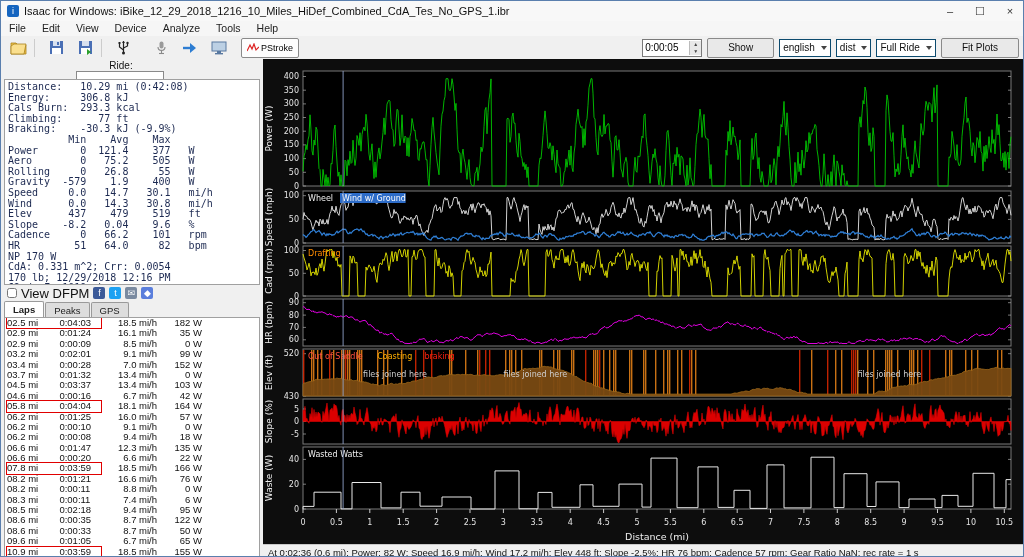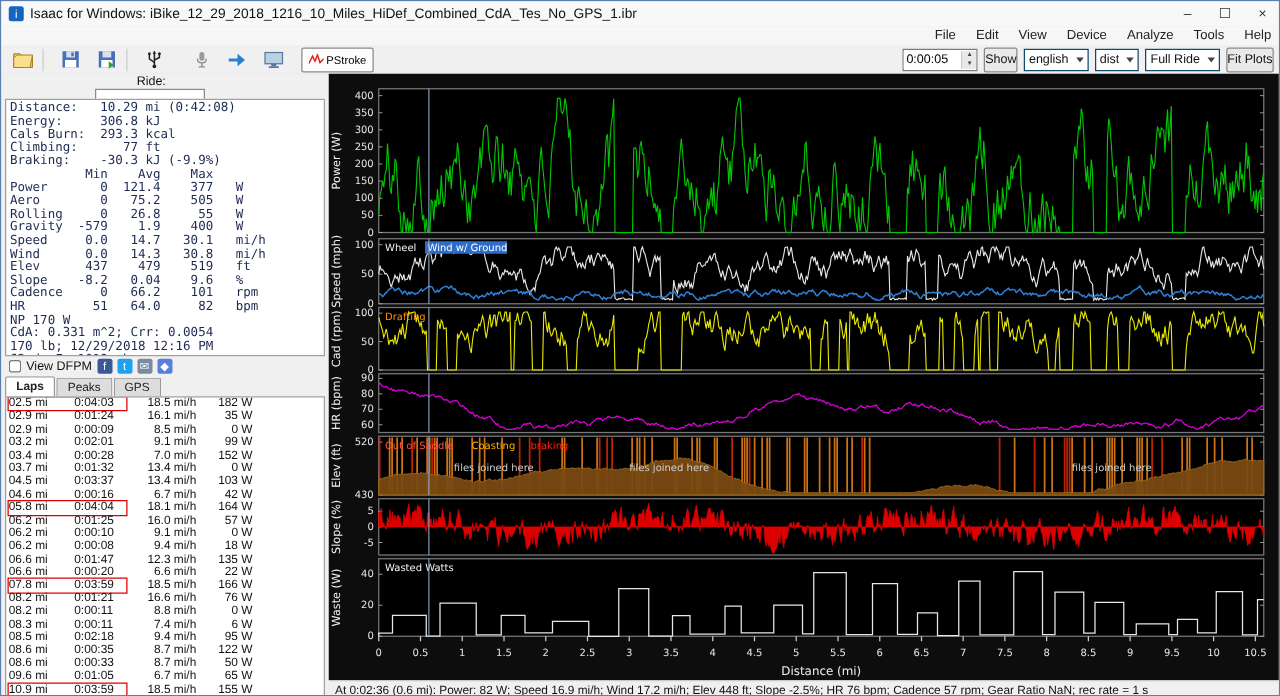--- a/index.html
+++ b/index.html
@@ -3,47 +3,47 @@
 <meta charset="utf-8">
 <style>
   html,body{margin:0;padding:0;background:#fff;font-family:"Liberation Sans",sans-serif;}
   #app{position:relative;width:1024px;height:557px;overflow:hidden;background:#f0f0f0;border:1px solid #5a7fae;box-sizing:border-box;}
   
   #titlebar{position:absolute;left:0;top:0;width:1024px;height:20px;background:#f8f8f8;display:flex;align-items:center;border-bottom:1px solid #e2e2e2;}
   #app-icon{width:12px;height:12px;margin:0 5px 0 6px;background:#1565c0;border-radius:2px;color:#fff;font-size:9px;line-height:12px;text-align:center;flex:0 0 auto;}
   #title-text{font-size:11px;color:#111;white-space:nowrap;overflow:hidden;flex:1;}
   .win-btn{width:30px;height:19px;text-align:center;font-size:11px;line-height:19px;color:#333;flex:0 0 auto;}
   
-  #menubar{position:absolute;left:0;top:20px;width:1024px;height:15px;background:#f6f6f6;display:flex;align-items:center;border-bottom:1px solid #e0e0e0;justify-content:flex-end;}
+  #menubar{position:absolute;left:0;top:20px;width:1024px;height:15px;background:#f6f6f6;display:flex;align-items:center;border-bottom:1px solid #e0e0e0;}
   .menu-item{font-size:10.5px;color:#222;padding:0 8px;height:15px;line-height:15px;}
   
   #toolbar{position:absolute;left:0;top:35px;width:1024px;height:23px;background:#f0f0f0;display:flex;align-items:center;border-bottom:1px solid #d6d6d6;}
   .tb-icon{width:22px;height:20px;margin-left:5px;display:flex;align-items:center;justify-content:center;border:1px solid transparent;}
   .tb-sep{width:1px;height:18px;background:#ccc;margin:0 4px;}
   #pstroke-btn{margin-left:10px;height:18px;border:1px solid #8a8a8a;background:#fdfdfd;font-size:9px;display:flex;align-items:center;padding:0 5px;border-radius:2px;}
   #pstroke-btn svg{margin-right:2px;}
   #tb-right{margin-left:auto;display:flex;align-items:center;margin-right:6px;}
   .spin{display:flex;border:1px solid #7a7a7a;background:#fff;height:16px;align-items:center;}
   .spin input{border:0;width:42px;font-size:10px;height:14px;padding:0 2px;font-family:"Liberation Sans",sans-serif;}
   .spin-btns{display:flex;flex-direction:column;width:11px;border-left:1px solid #bbb;}
   .spin-btns i{font-style:normal;font-size:5px;line-height:7px;text-align:center;color:#444;background:#e8e8e8;}
-  .btn{height:18px;border:1px solid #8a8a8a;background:#e9e9e9;font-size:10px;display:flex;align-items:center;padding:0 0;margin-left:5px;border-radius:2px;color:#111;}
+  .btn{height:18px;border:1px solid #8a8a8a;background:#e9e9e9;font-size:10px;display:flex;align-items:center;padding:0 20px;margin-left:5px;border-radius:2px;color:#111;}
   .dd{height:16px;border:1px solid #0c4a6e;background:#fff;font-size:10px;display:flex;align-items:center;padding:0 3px;margin-left:5px;color:#111;}
   .dda{width:0;height:0;border-left:3.5px solid transparent;border-right:3.5px solid transparent;border-top:4px solid #444;margin-left:6px;}
   
   #leftpanel{position:absolute;left:0;top:58px;width:262px;height:499px;background:#f0f0f0;}
   #ride-row{position:absolute;left:0;top:1px;width:234px;height:17px;display:flex;align-items:center;flex-direction:column;}
   #ride-label{font-size:10px;margin-left:6px;color:#111;}
   #ride-input{width:82px;height:13px;border:1px solid #8a8a8a;background:#fff;margin-left:4px;font-size:10px;padding:0 2px;}
   #note-btn{height:15px;border:1px solid #8a8a8a;background:#c4b5fd;font-size:9.5px;padding:0 10px;margin-left:18px;display:flex;align-items:center;border-radius:2px;}
   #stats-box{position:absolute;left:3px;top:20px;width:254px;height:204px;background:#fff;border:1px solid #a0a0a0;overflow:hidden;}
   #stats-box pre{margin:0;padding:2px 3px;font-family:"DejaVu Sans Mono",monospace;font-size:10px;line-height:10.6px;color:#1d2a52;}
   #dfpm-row{position:absolute;left:3px;top:227px;width:254px;height:14px;display:flex;align-items:center;}
   #dfpm-check{width:10px;height:10px;margin:0 0 0 3px;}
-  #dfpm-label{font-size:10px;margin-left:4px;color:#111;}
+  #dfpm-label{font-size:13px;margin-left:4px;color:#111;}
   .social{width:12px;height:12px;margin-left:4px;color:#fff;font-size:9px;line-height:12px;text-align:center;border-radius:2px;}
   #tabs{position:absolute;left:3px;top:243px;width:254px;height:15px;display:flex;align-items:flex-end;}
   .tab{font-size:9.5px;padding:1px 8px 0 8px;border:1px solid #9a9a9a;border-bottom:none;background:#ddd;height:13px;line-height:13px;border-radius:2px 2px 0 0;margin-right:1px;color:#222;}
   .tab.active{background:#fff;height:14px;font-weight:bold;}
   #laps-list{position:absolute;left:3px;top:258px;width:254px;height:239px;background:#fff;border:1px solid #a0a0a0;overflow:hidden;}
   .lap-row{display:flex;height:10.4px;line-height:10.4px;font-size:9.5px;color:#111;padding-left:2px;white-space:nowrap;}
   .lap-left{display:inline-flex;width:94px;gap:16px;}
   .lap-left.marked{outline:1px solid #e00000;}
   .lap-d{width:42px;}
   .lap-t{width:48px;}

